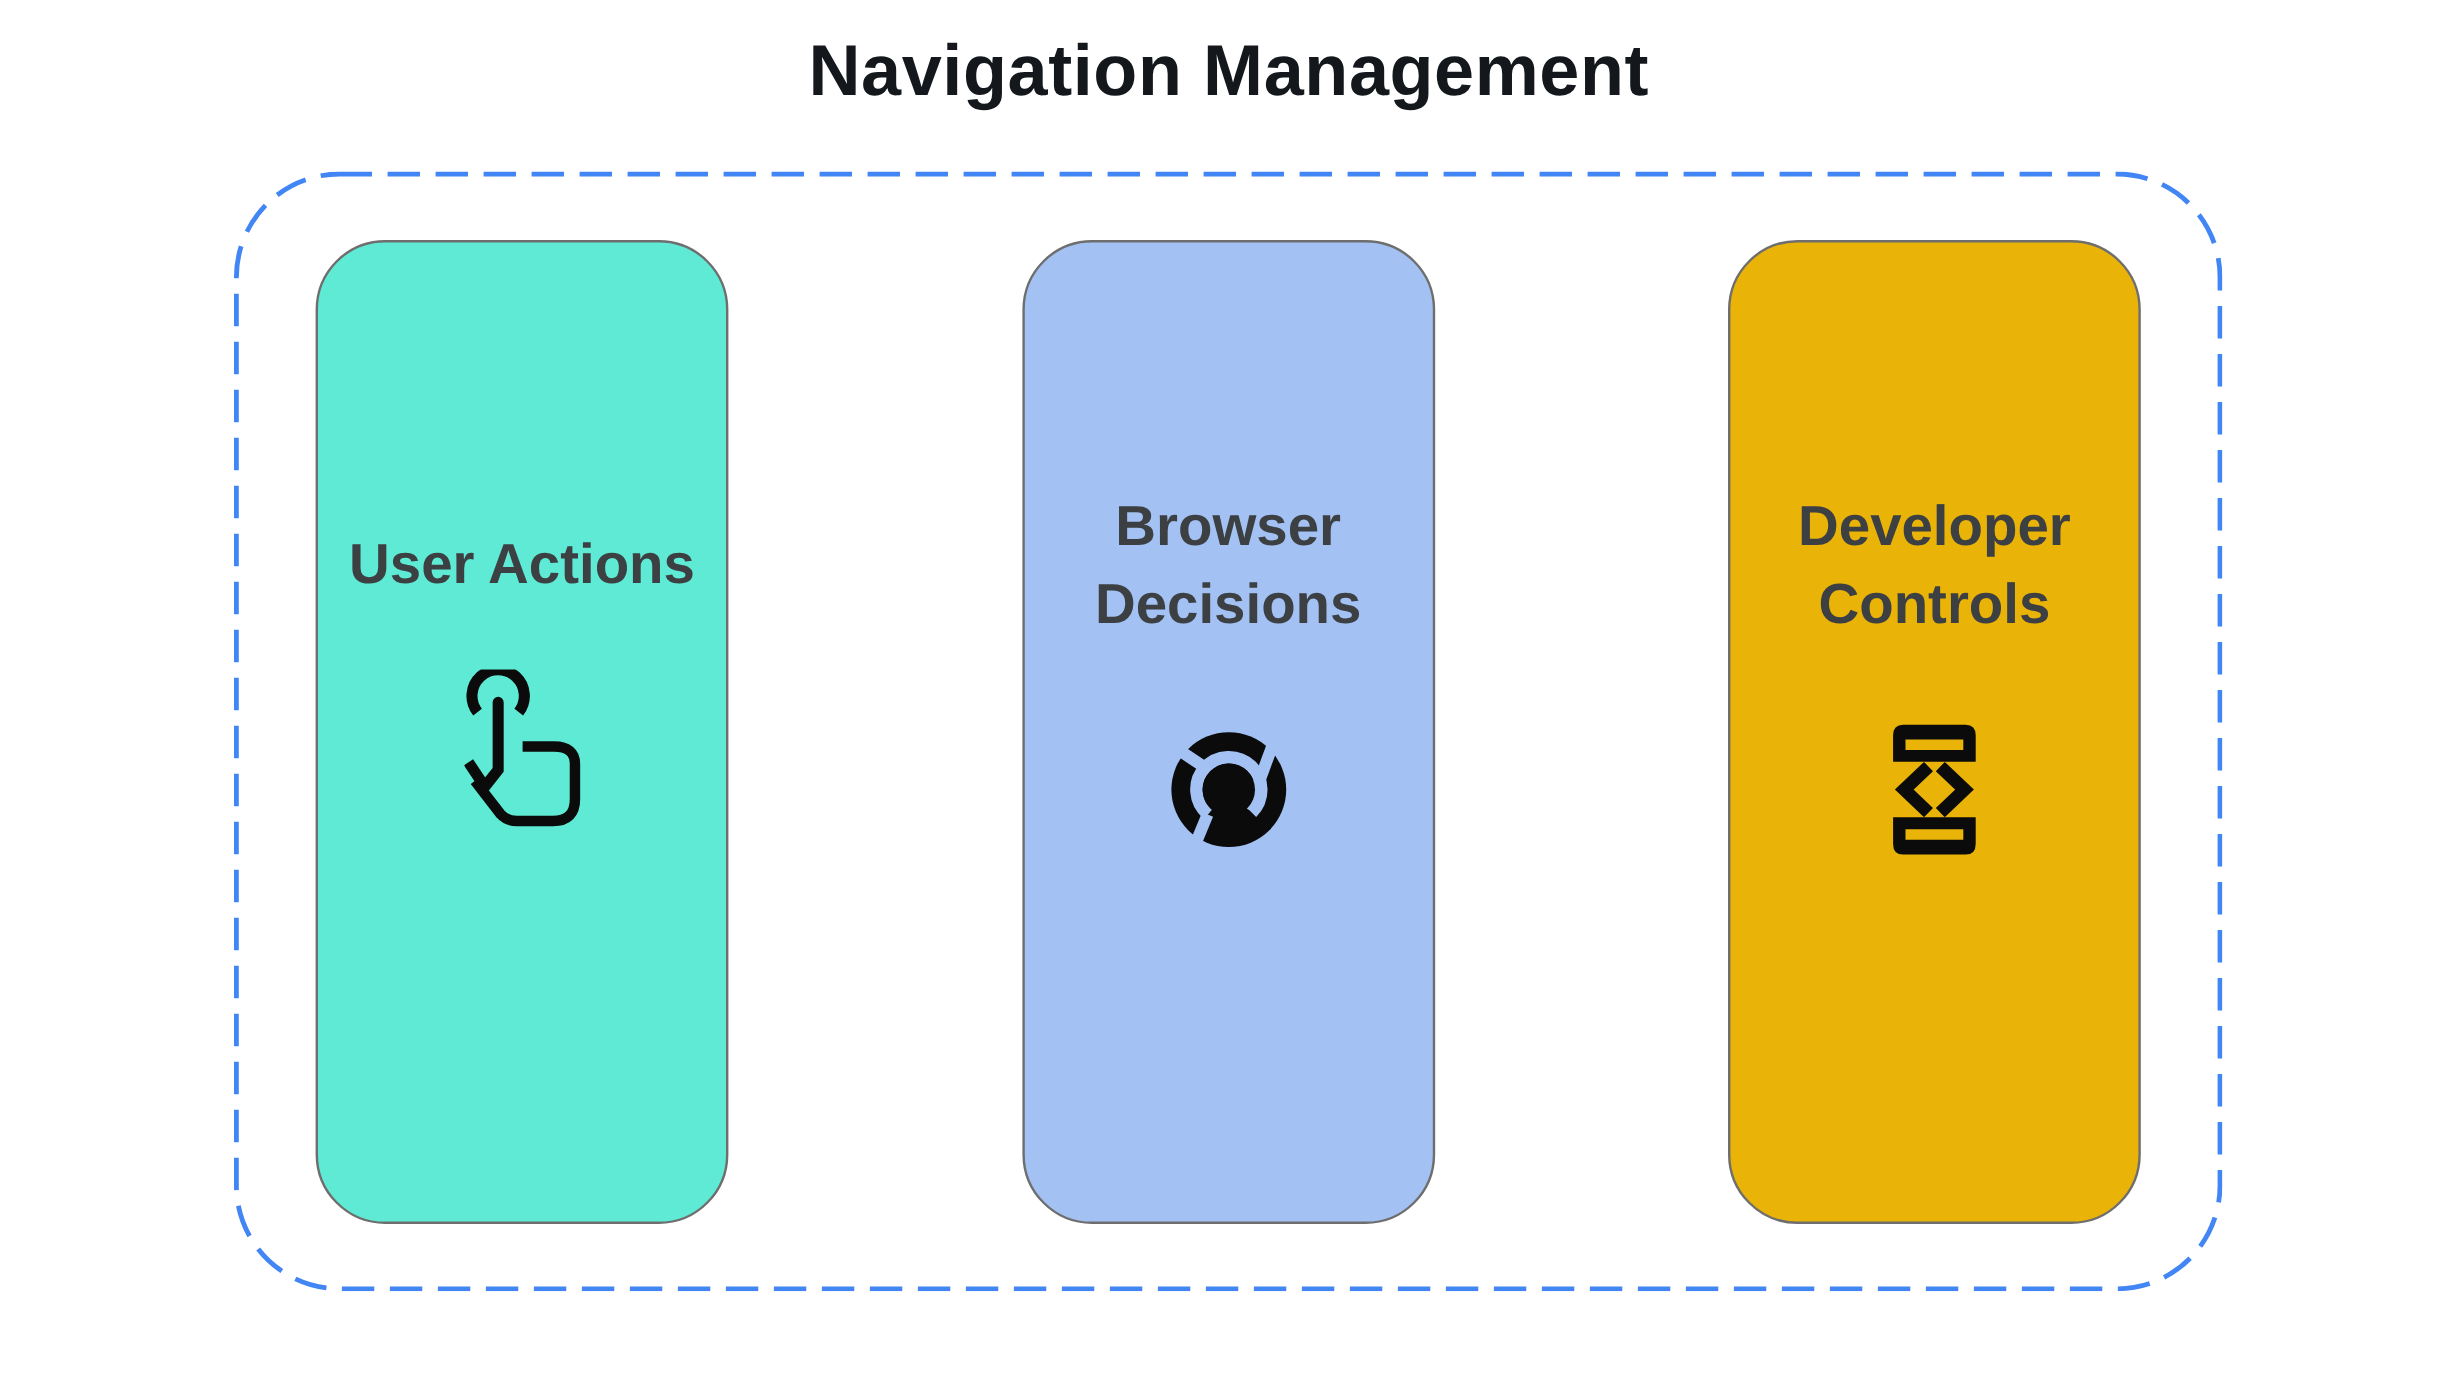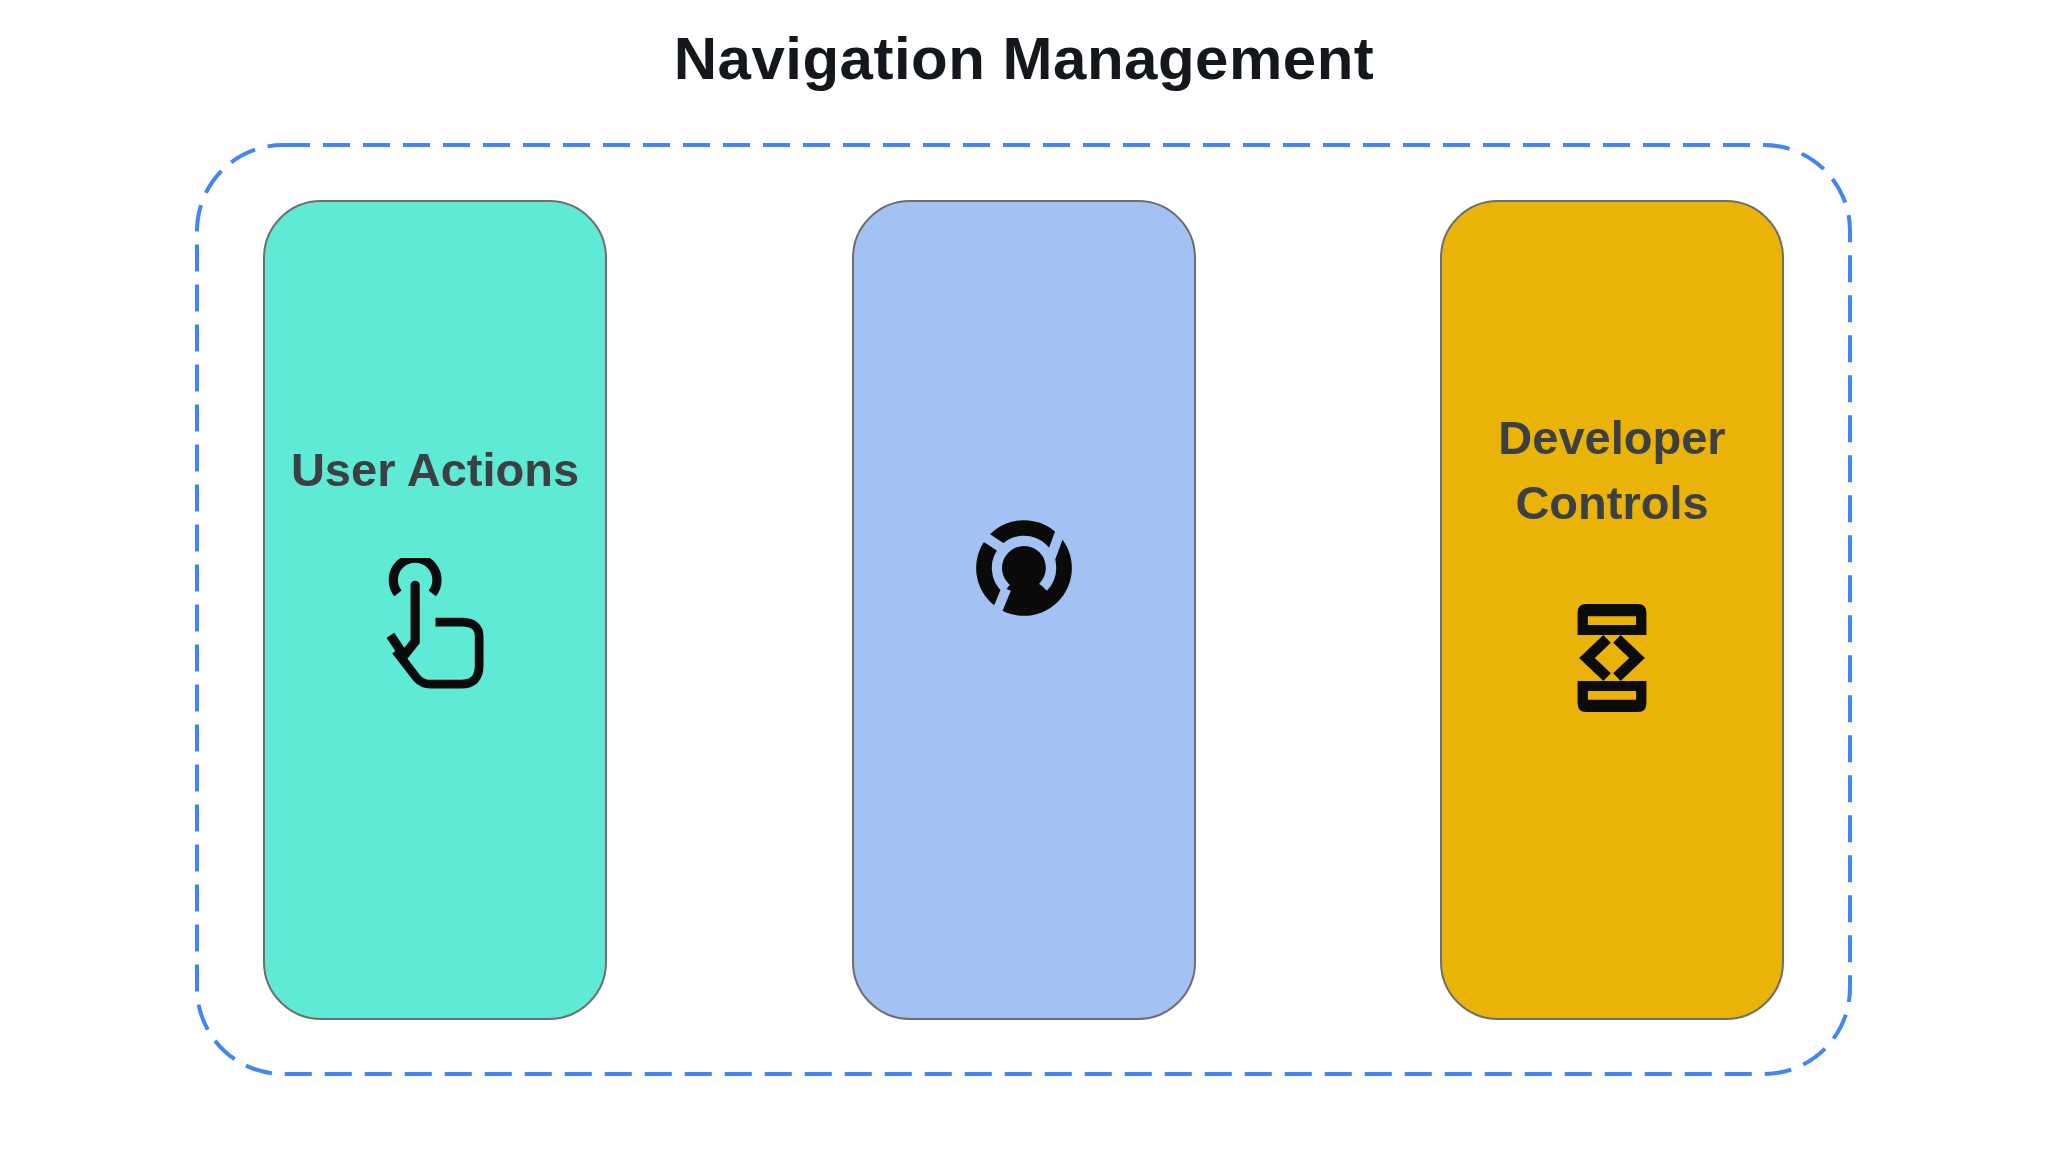--- a/index.html
+++ b/index.html
@@ -53,20 +53,21 @@
         <svg width="97" height="136" viewBox="0 0 100 140" fill="none">
           <path d="M11.3 36.4 A22.5 22.5 0 1 1 46.7 36.4" stroke="#0b0b0b" stroke-width="9.5"></path>
           <path d="M29 28 V86 L17.5 100.5" stroke="#0b0b0b" stroke-width="9.5" stroke-linecap="round" stroke-linejoin="miter"></path>
           <path d="M3.5 79.5 L17.5 100.5" stroke="#0b0b0b" stroke-width="9.5"></path>
           <path d="M50 66 H77 Q95 66 95 81 V111 Q95 130 76 130 H45 Q36.5 130 31 124 L9 95.5" stroke="#0b0b0b" stroke-width="9" stroke-linejoin="round"></path>
         </svg>
       </div>
     </div>
 
     <div class="card card-browser-decisions">
+      <div class="card-label">Browser Decisions</div>
       <div class="icon-box">
         <svg width="104" height="104" viewBox="0 0 100 100">
           <circle cx="50" cy="50" r="46" fill="#0b0b0b"></circle>
           <path d="M33.3 69.9 A26 26 0 1 1 68.4 68.4" stroke="#A3C1F2" stroke-width="10" fill="none"></path>
           <line x1="38" y1="37" x2="5" y2="15" stroke="#A3C1F2" stroke-width="9.5"></line>
           <line x1="86" y1="12" x2="66" y2="66" stroke="#A3C1F2" stroke-width="9.5"></line>
           <line x1="33" y1="70" x2="21" y2="99" stroke="#A3C1F2" stroke-width="9.5"></line>
           <circle cx="50" cy="50" r="21" fill="#0b0b0b"></circle>
         </svg>
       </div>

